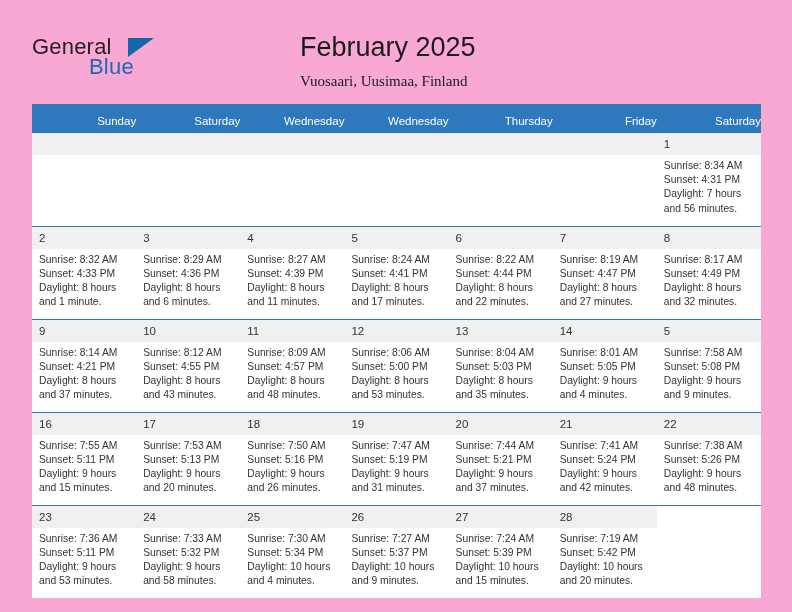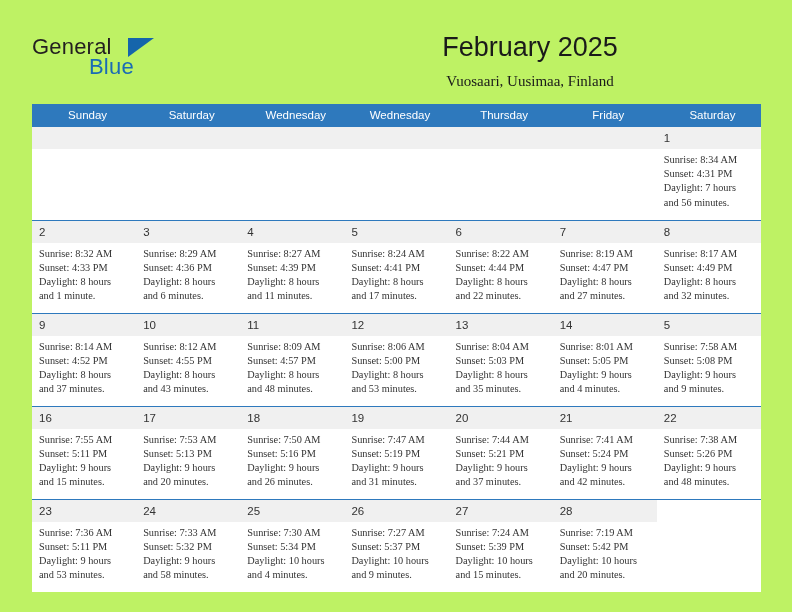--- a/index.html
+++ b/index.html
@@ -5,21 +5,21 @@
   * { box-sizing: border-box; }
   html, body {
     margin: 0; padding: 0;
     width: 792px; height: 612px;
     background: #ffffff;
     font-family: "Liberation Sans", sans-serif;
   }
   #page {
     position: relative;
     width: 792px; height: 612px;
-    background: #bef264;
+    background: #f9a8d4;
     overflow: hidden;
   }
 
   
   .header {
     position: absolute;
     left: 32px; top: 30px;
     width: 728px; height: 70px;
   }
   .brand {
@@ -48,21 +48,21 @@
     position: absolute;
     left: 96px; top: 4px;
     width: 0; height: 0;
     border-top: 19px solid #1565ab;
     border-right: 26px solid transparent;
   }
 
   .title-block {
     position: absolute;
     right: 0; top: 0;
-    text-align: center;
+    text-align: left;
     width: 460px;
   }
   .month-title {
     font-size: 27px;
     color: #1a1a1a;
     line-height: 34px;
     font-weight: normal;
     font-family: "Liberation Sans", sans-serif;
   }
   .location {
@@ -79,22 +79,22 @@
     left: 32px; top: 104px;
     width: 729px;
     border-collapse: collapse;
     table-layout: fixed;
   }
   .calendar th {
     background: #2e79bd;
     color: #ffffff;
     font-size: 11.5px;
     font-weight: normal;
-    text-align: center;
-    padding: 5px 0 6px 7px;
+    text-align: right;
+    padding: 11px 0 6px 7px;
     height: 22px;
     font-family: "Liberation Sans", sans-serif;
   }
   .calendar td {
     vertical-align: top;
     padding: 0;
     width: 104.14px;
     height: 93px;
     border-top: 1px solid #2e79bd;
     background: #ffffff;
@@ -112,21 +112,21 @@
     font-family: "Liberation Sans", sans-serif;
   }
   .daycell-empty .daynum {
     color: transparent;
   }
   .info {
     padding: 4px 6px 0 7px;
     font-size: 10.3px;
     line-height: 14.2px;
     color: #333333;
-    font-family: Liberation Serif, serif;
+    font-family: Liberation Sans, sans-serif;
   }
   .info div { white-space: nowrap; }
 </style>
 </head>
 <body>
 
 <div id="page">
 
   <div class="header">
 
@@ -248,21 +248,21 @@
               <div>Daylight: 8 hours</div>
               <div>and 32 minutes.</div>
             </div>
           </td>
         </tr>
         <tr class="week">
           <td class="daycell">
             <div class="daynum">9</div>
             <div class="info">
               <div>Sunrise: 8:14 AM</div>
-              <div>Sunset: 4:52 PM</div>
+              <div>Sunset: 4:21 PM</div>
               <div>Daylight: 8 hours</div>
               <div>and 37 minutes.</div>
             </div>
           </td>
           <td class="daycell">
             <div class="daynum">10</div>
             <div class="info">
               <div>Sunrise: 8:12 AM</div>
               <div>Sunset: 4:55 PM</div>
               <div>Daylight: 8 hours</div>

